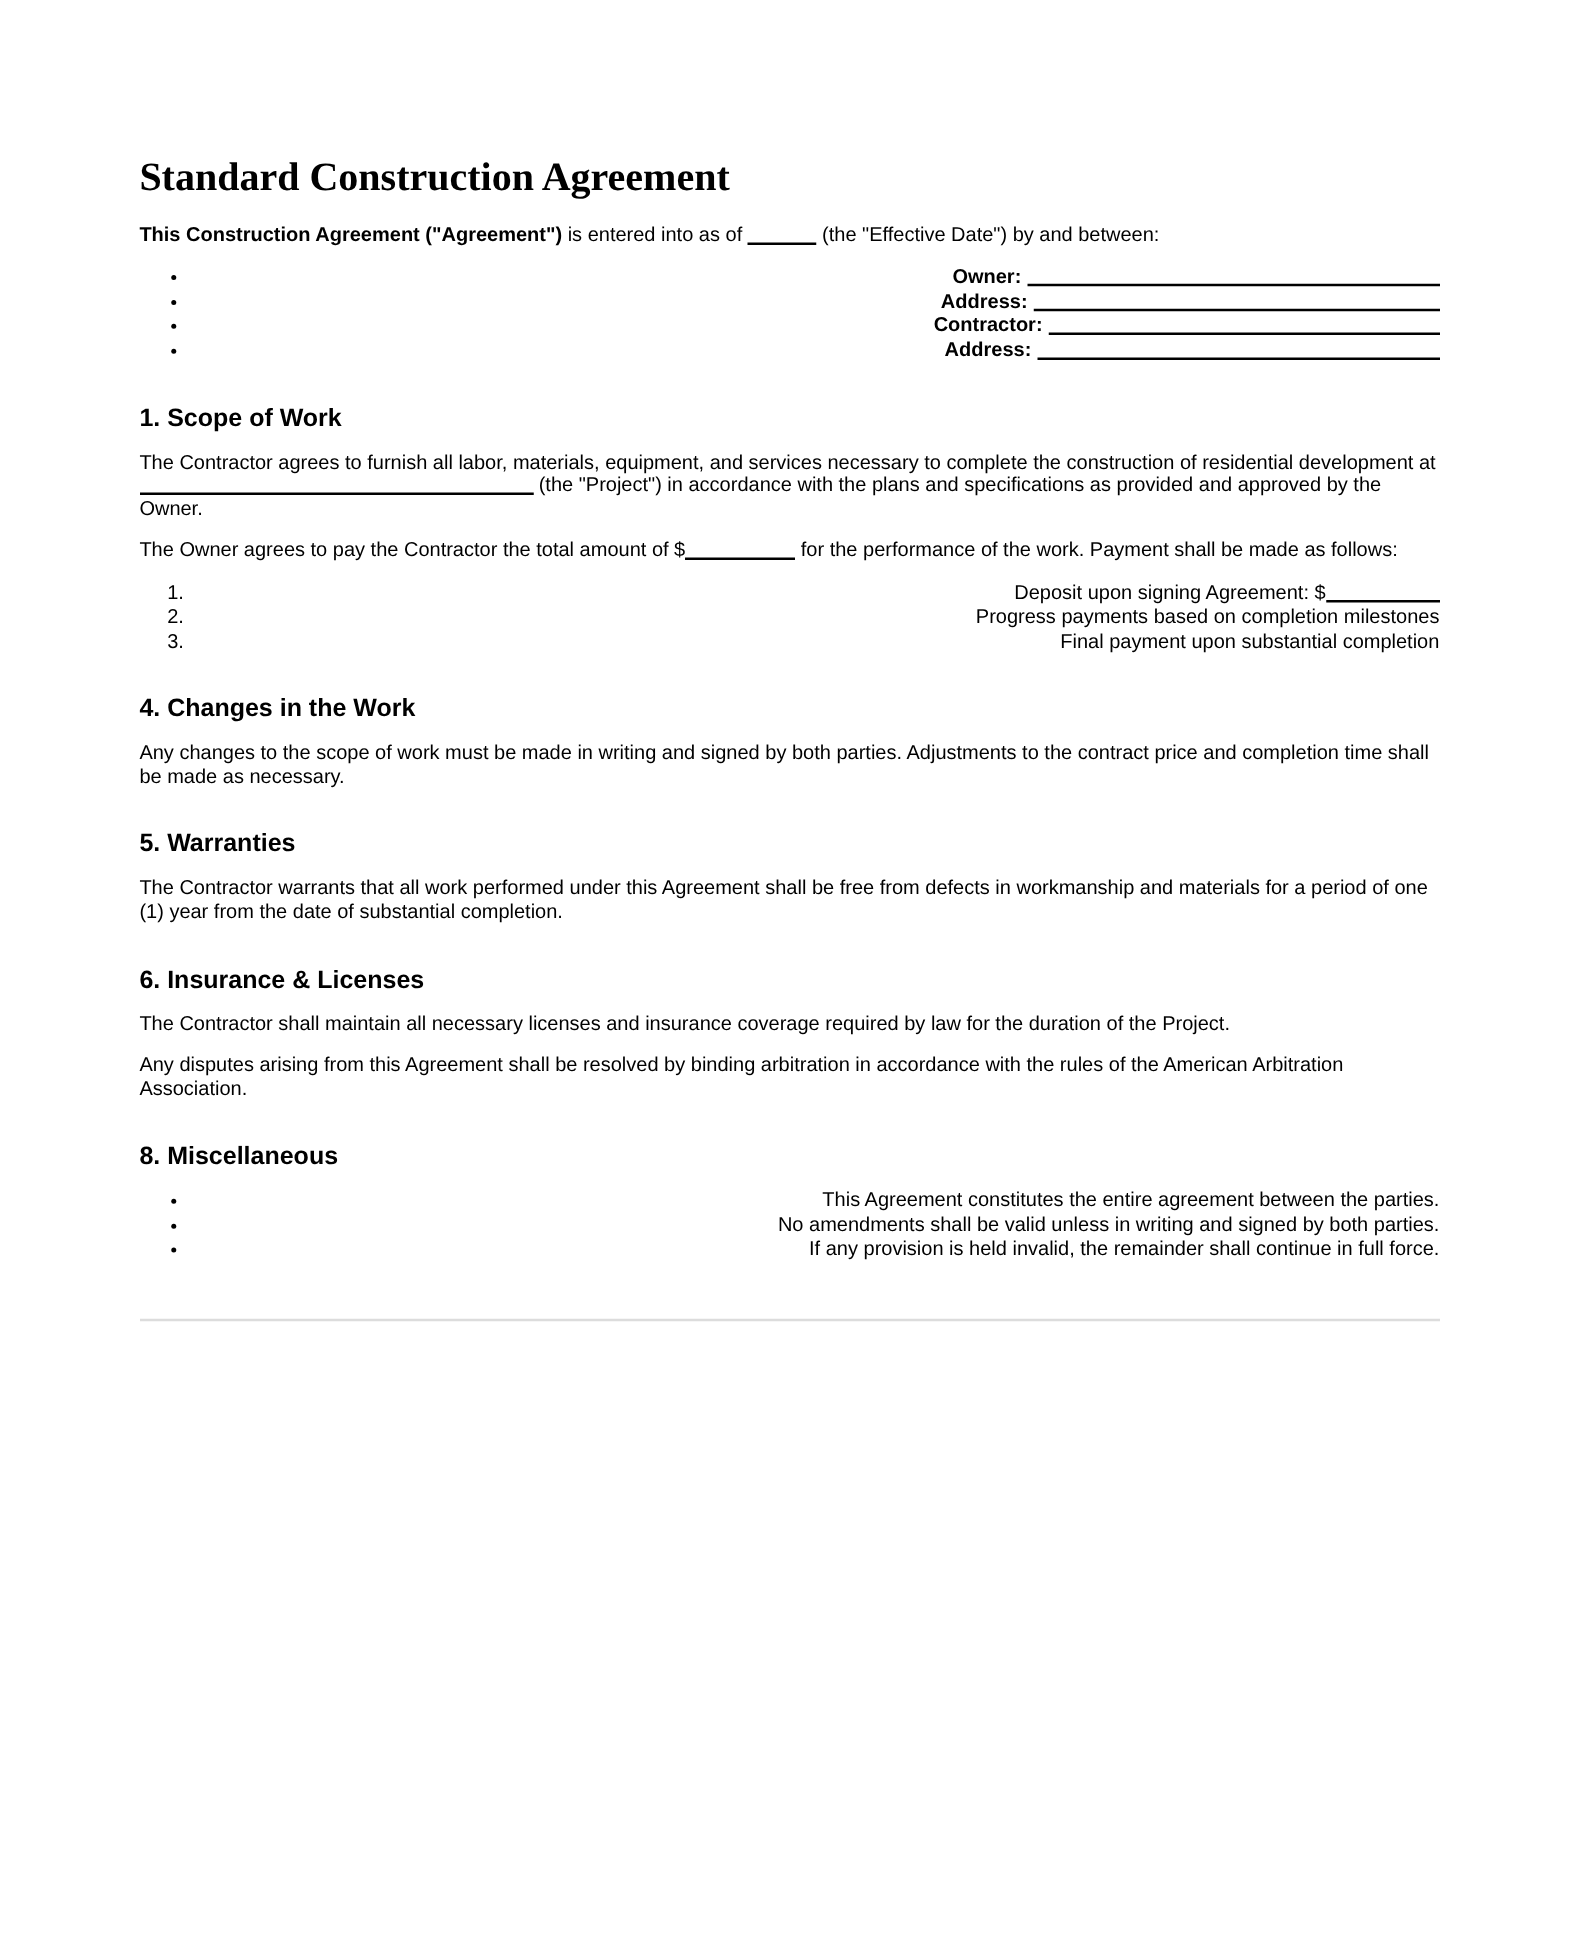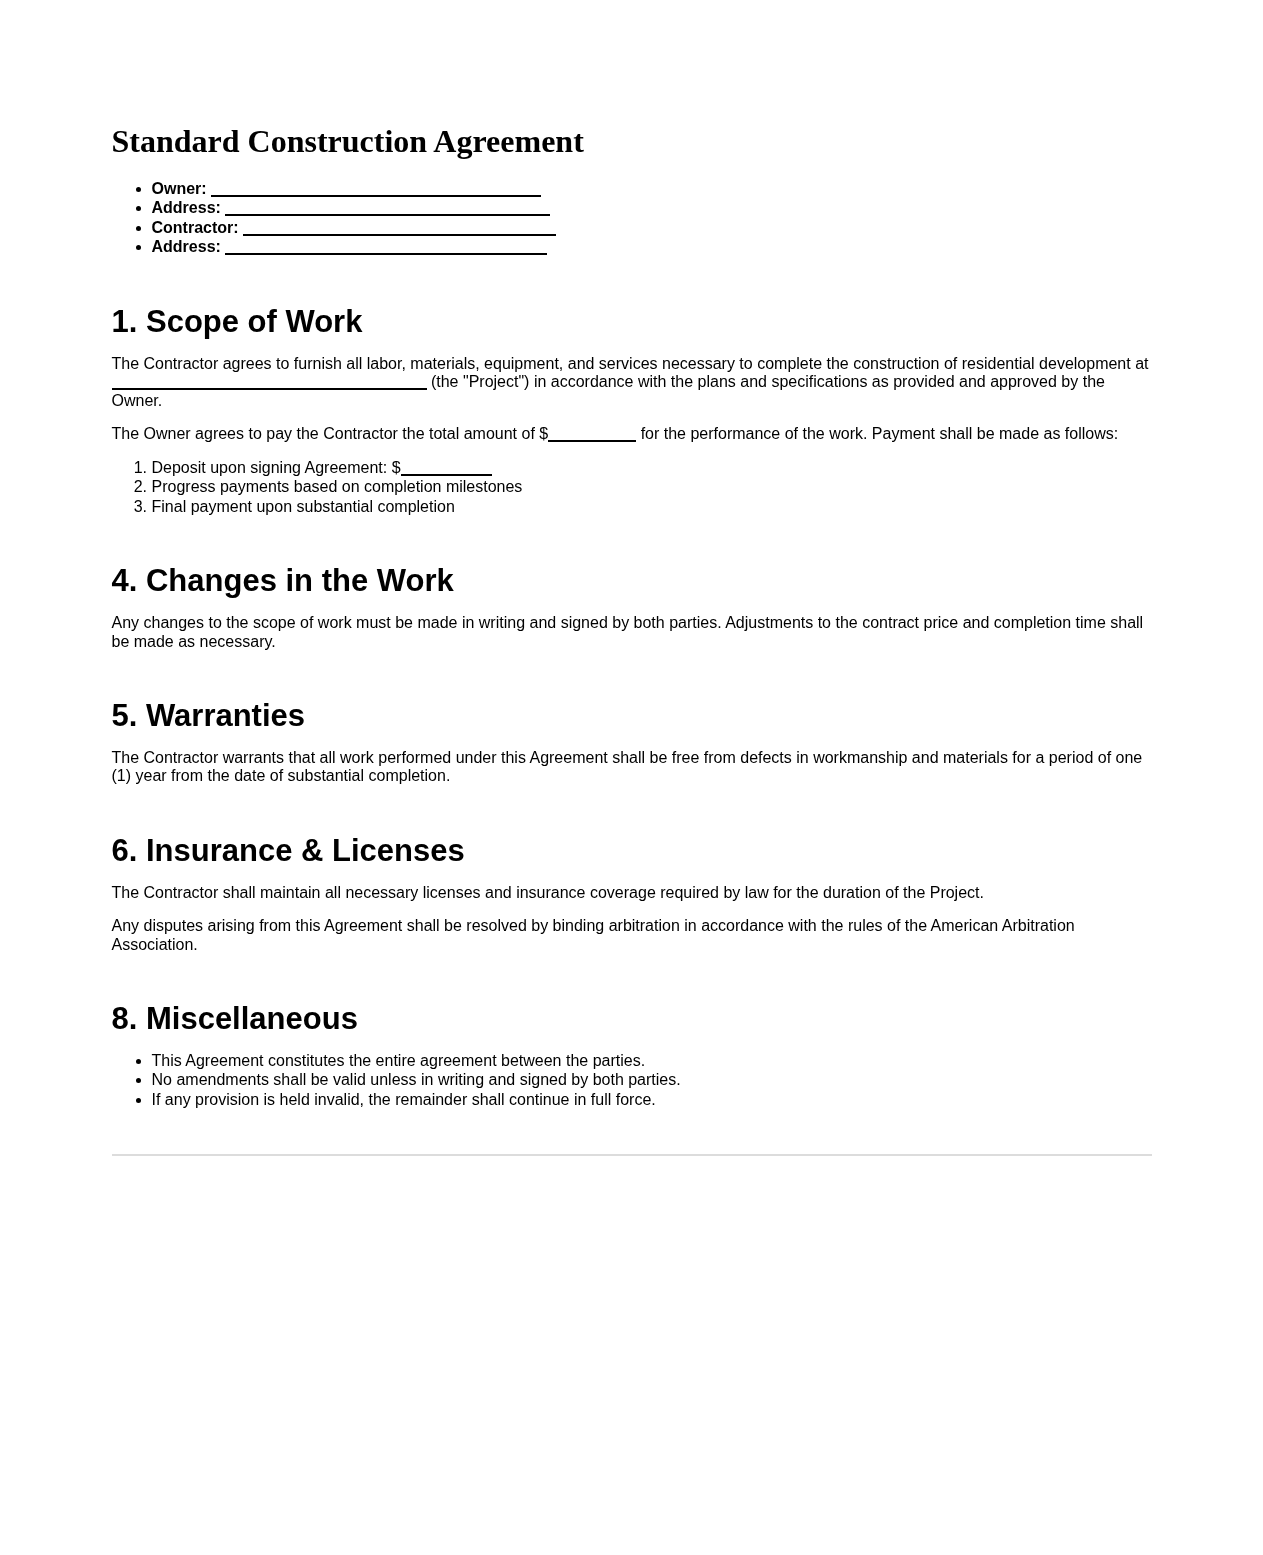--- a/index.html
+++ b/index.html
@@ -19,47 +19,48 @@
     min-height: 1555px;
   }
   h1 {
     font-size: 32px;
     font-weight: bold;
     margin: 0 0 20px 0;
     line-height: 1.15;
     font-family: Liberation Serif, serif;
   }
   h2 {
-    font-size: 31px;
+    font-size: 20px;
     font-weight: bold;
-    margin: 47px 0 15px 0;
+    margin: 33px 0 15px 0;
     line-height: 1.15;
   }
   p { margin: 15px 0; }
   ul, ol { margin: 15px 0; padding-left: 40px; }
-  li { margin: 1px 0; }
+  li { margin: 1px 0; text-align: right; }
   strong { font-weight: bold; }
   .blank {
     display: inline-block;
     height: 16px;
     margin-bottom: -3px;
     border-bottom: 2px solid #000000;
   }
   hr.bottom-rule {
     border: none;
     border-top: 2px solid #dcdcdc;
     margin: 45px 0 0 0;
   }
 </style>
 </head>
 <body>
 
 <main class="page">
   <h1>Standard Construction Agreement</h1>
 
+  <p><strong>This Construction Agreement ("Agreement")</strong> is entered into as of <span class="blank" style="width: 55px;"></span> (the "Effective Date") by and between:</p>
 
   <ul id="parties-list">
       <li><strong>Owner:</strong> <span class="blank" style="width: 330px;"></span></li>
       <li><strong>Address:</strong> <span class="blank" style="width: 325px;"></span></li>
       <li><strong>Contractor:</strong> <span class="blank" style="width: 313px;"></span></li>
       <li><strong>Address:</strong> <span class="blank" style="width: 322px;"></span></li>
     </ul>
 
   <div id="sections-container">
       <section>

